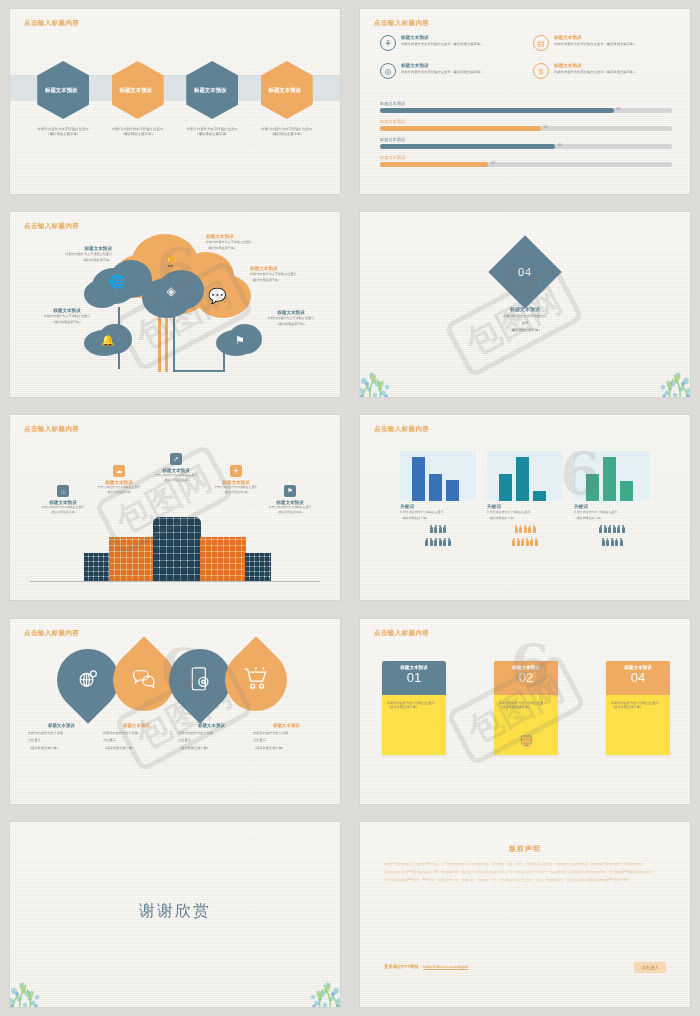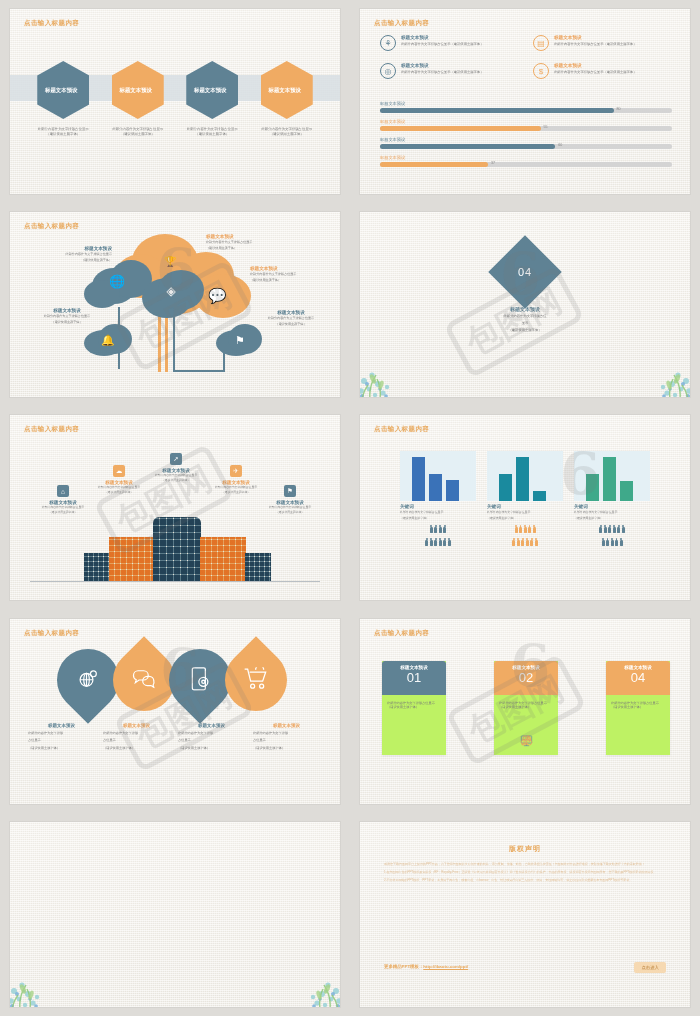--- a/index.html
+++ b/index.html
@@ -165,21 +165,21 @@
   .leaf .g { color: #fff; font-size: 20px; line-height: 1; }
   .leafCaps { position: absolute; left: 14px; top: 104px; width: 302px;
               display: flex; }
   .leafCap { width: 75px; padding: 0 4px; }
   .leafCap .t { font-size: 4.5px; font-weight: bold; text-align: center; }
   .leafCap .d { font-size: 3.2px; color: #777; line-height: 1.5; margin-top: 3px; }
 
   
   .cardRow { position: absolute; left: 22px; top: 42px; width: 288px;
              display: flex; justify-content: space-between; }
-  .card { width: 64px; background: #bef264; box-shadow: 0 1px 2px rgba(0,0,0,0.08); }
+  .card { width: 64px; background: #fde047; box-shadow: 0 1px 2px rgba(0,0,0,0.08); }
   .cardHead { height: 34px; position: relative; padding-top: 4px;
               border-radius: 3px 3px 0 0; text-align: center; }
   .cardHead.b { background: #5f8294; }
   .cardHead.o { background: #f0ab63; }
   .cardHead .t { font-size: 4.6px; color: #fff; font-weight: bold; }
   .cardHead .n { font-size: 13px; color: #fff; line-height: 1; margin-top: 1px; opacity: .95; }
   .cardBody { padding: 6px 5px 0; height: 60px; }
   .cardBody .d { font-size: 3.2px; color: #777; line-height: 1.5; }
   .cardIco { position: absolute; bottom: 6px; left: 0; width: 100%; text-align: center;
              font-size: 11px; }
@@ -877,20 +877,21 @@
             </div>
 
           </div>
         </div>
       </div>
     </div>
 
     <div class="slidewrap">
       <div class="slide">
         <div class="inner">
+          <div class="thanks">谢谢欣赏</div>
           <svg class="flora l" viewBox="0 0 60 48">
             <g fill="#9fd4d9" opacity="0.9">
               <circle cx="8" cy="30" r="3"></circle>
                 <circle cx="16" cy="24" r="2.6"></circle>
                 <circle cx="22" cy="33" r="3"></circle>
               <circle cx="5" cy="40" r="2.8"></circle>
                 <circle cx="13" cy="38" r="2.4"></circle>
                 <circle cx="27" cy="42" r="2.6"></circle>
               <circle cx="19" cy="44" r="2.2"></circle>
                 <circle cx="31" cy="36" r="2.2"></circle>

